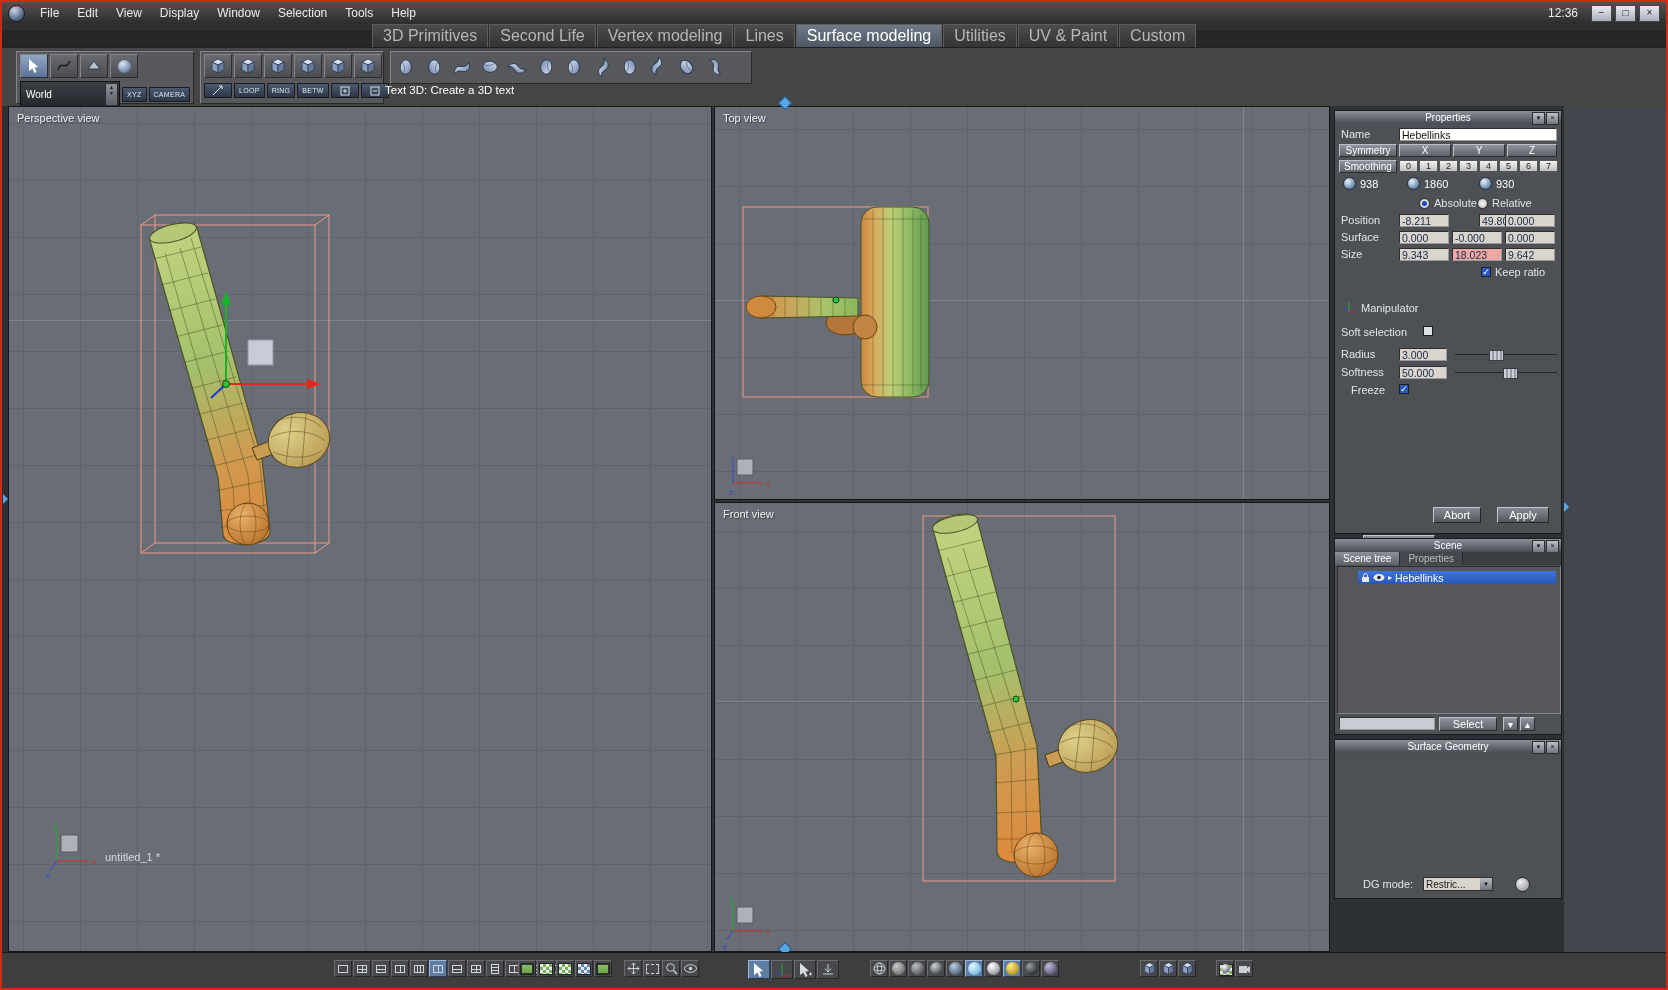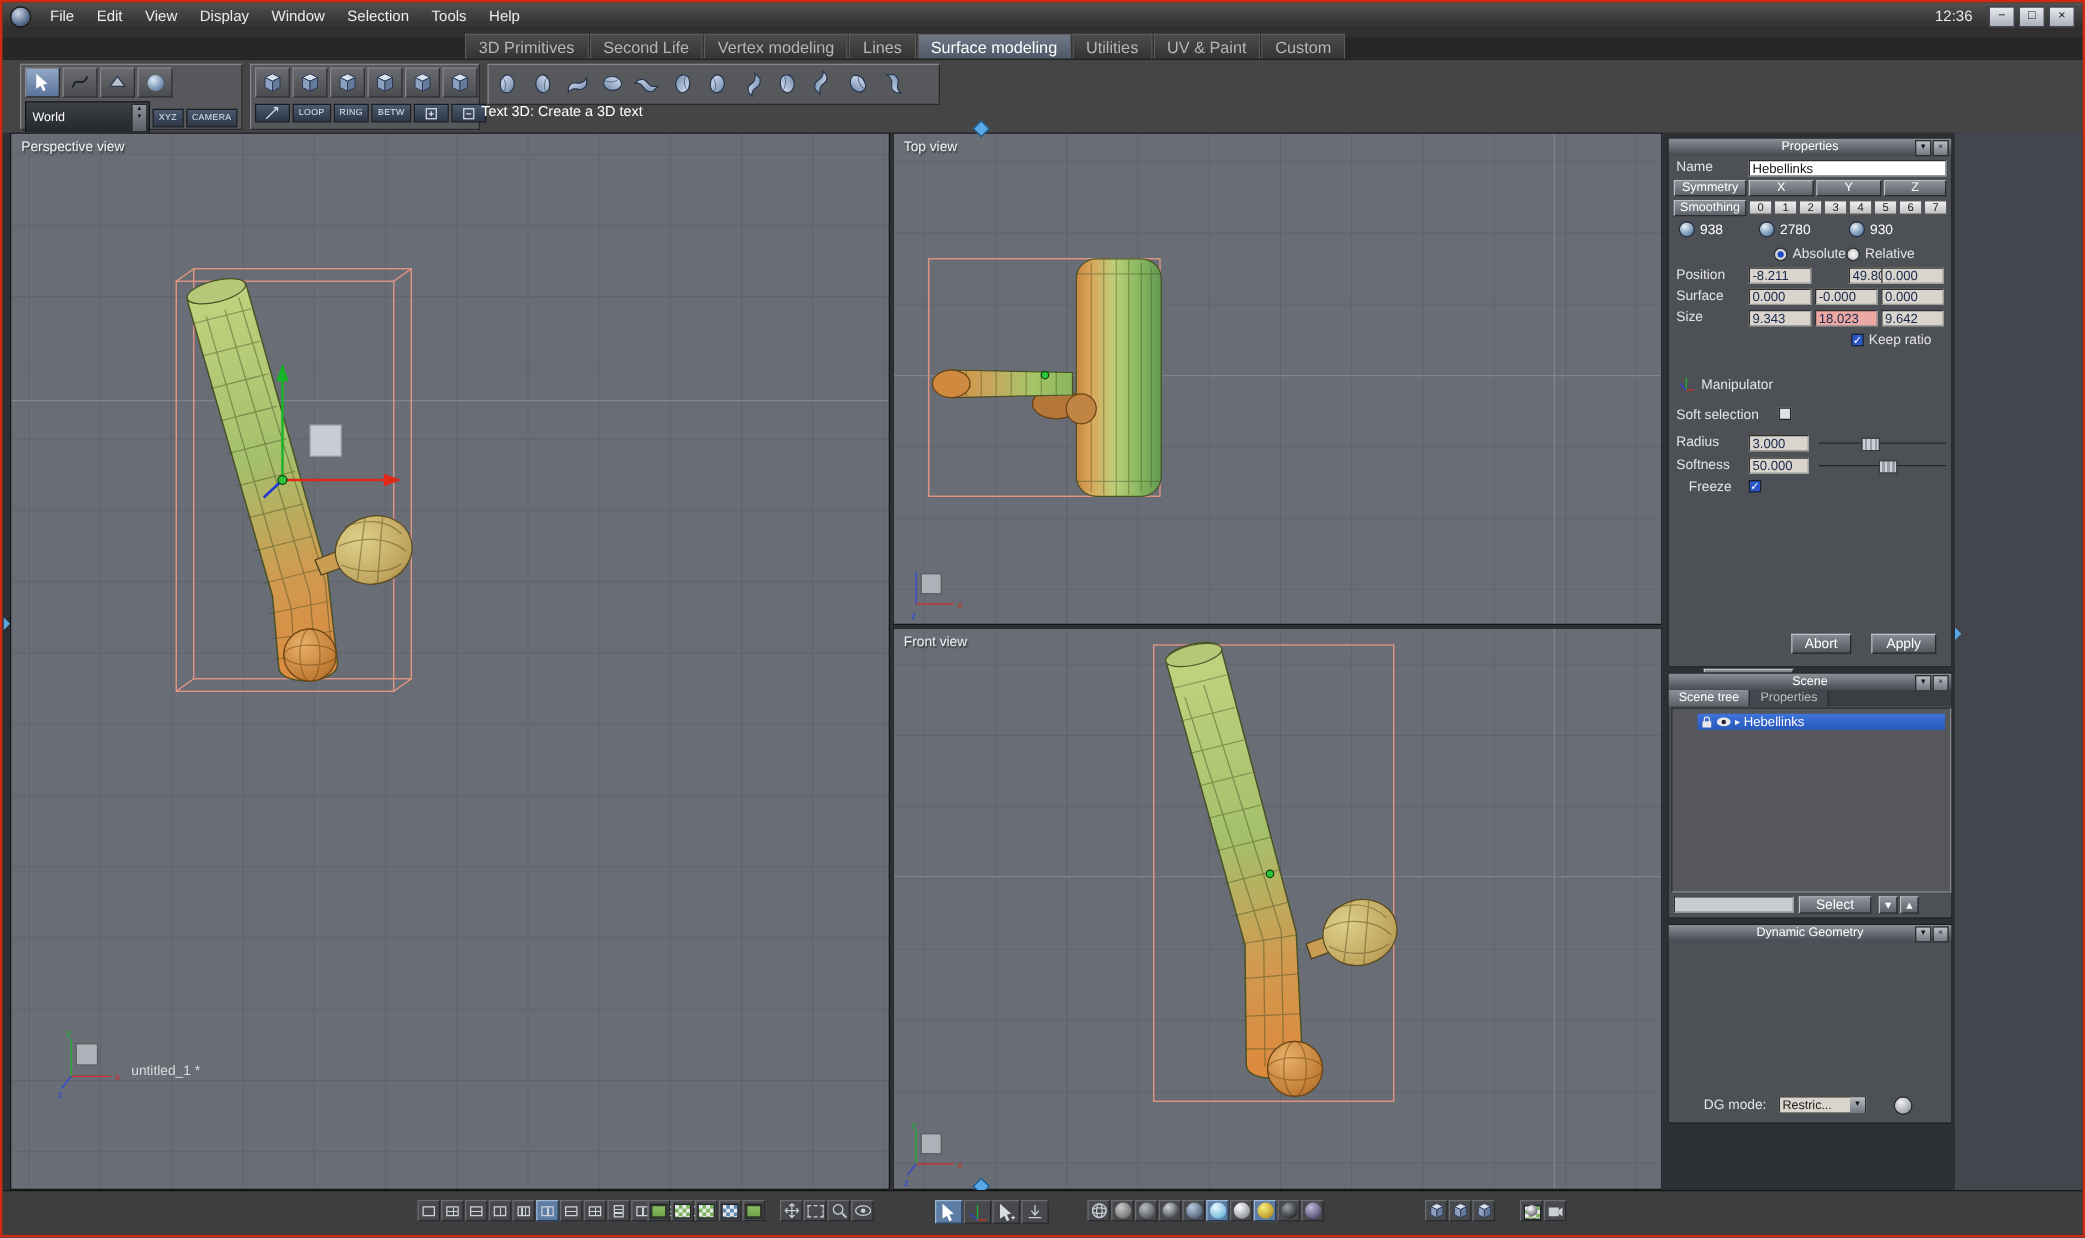--- a/index.html
+++ b/index.html
@@ -11,21 +11,21 @@
            display:flex;align-items:center;padding:0 6px;}
   .app-logo{width:15px;height:15px;border-radius:50%;border:1px solid #1a1a1a;margin-right:6px;
             background:radial-gradient(circle at 35% 30%,#ccd6e4,#5a7090 60%,#28344c);}
   .menu-item{padding:2px 9px;color:#ececec;font-size:12px;}
   .clock{margin-left:auto;margin-right:10px;font-size:12px;color:#ececec;}
   .winbtn{width:19px;height:15px;margin-left:3px;background:linear-gradient(#e9ebef,#a9afba);
           border:1px solid #40454d;color:#14161a;font-size:10px;line-height:13px;text-align:center;}
   
   .tabstrip{position:absolute;left:0;top:28px;right:0;height:17px;background:#262626;
             display:flex;align-items:flex-end;padding-left:370px;box-sizing:border-box;}
-  .tab{padding:2px 10px;background:linear-gradient(#4b4b4b,#343434);color:#b6b6b6;font-size:13px;
+  .tab{padding:2px 10px;background:linear-gradient(#4b4b4b,#343434);color:#b6b6b6;font-size:16px;
        border:1px solid #5d5d5d;border-bottom:none;margin-right:1px;white-space:nowrap;}
   .tab.active{background:linear-gradient(#707a88,#4d5765);color:#fff;}
   
   .toolbar{position:absolute;left:0;top:45px;right:0;height:59px;background:#454545;
            border-top:1px solid #202020;border-bottom:1px solid #151515;}
   .tgroup{position:absolute;background:#56585c;border:1px solid;border-color:#84868c #28292d #28292d #84868c;}
   .trow{display:flex;gap:2px;align-items:center;}
   .tbtn{width:26px;height:22px;display:flex;align-items:center;justify-content:center;
         background:linear-gradient(#696b70,#4a4c50);border:1px solid;border-color:#85878d #2c2e32 #2c2e32 #85878d;}
   .tbtn.active{background:linear-gradient(#93a7c5,#5b739a);}
@@ -483,21 +483,21 @@
       <span class="digit">6</span>
       <span class="digit">7</span>
     </div>
 
     <div class="prow" style="left:8px;top:66px;gap:4px;">
       <span class="cnticon"></span>
       <span class="plabel" style="color:#fff">938</span>
     </div>
     <div class="prow" style="left:72px;top:66px;gap:4px;">
       <span class="cnticon"></span>
-      <span class="plabel" style="color:#fff">2780</span>
+      <span class="plabel" style="color:#fff">1860</span>
     </div>
     <div class="prow" style="left:144px;top:66px;gap:4px;">
       <span class="cnticon"></span>
       <span class="plabel" style="color:#fff">930</span>
     </div>
 
     <div class="prow" style="left:84px;top:86px;gap:4px;">
       <span class="radio sel"></span>
       <span class="plabel">Absolute</span>
     </div>
@@ -599,21 +599,21 @@
       </div>
     </div>
     <input class="pfield" style="position: absolute; left: 4px; top: 178px; width: 96px; background: rgb(201, 205, 211);" readonly="">
     <div class="raised" style="position:absolute;left:104px;top:178px;width:58px;height:14px;font-size:11px;">Select</div>
     <div class="raised" style="position:absolute;left:168px;top:178px;width:15px;height:14px;">▾</div>
     <div class="raised" style="position:absolute;left:185px;top:178px;width:15px;height:14px;">▴</div>
   </div>
 
   <div class="panel" style="left:1332px;top:737px;width:228px;height:160px;">
     <div class="ptitle">
-      <span>Dynamic Geometry</span>
+      <span>Surface Geometry</span>
       <span class="ptbtns">
         <span class="ptb">▾</span>
         <span class="ptb">×</span>
       </span>
     </div>
     <div class="prow" style="left:28px;top:138px;">
         <span class="plabel">DG mode:</span>
       </div>
     <div style="position:absolute;left:88px;top:137px;width:70px;height:14px;background:#d9d5cd;border:1px solid #2e2e2e;box-sizing:border-box;display:flex;align-items:center;">
       <span style="flex:1;color:#1a1a1a;font-size:10px;padding-left:2px;">Restric...</span>

